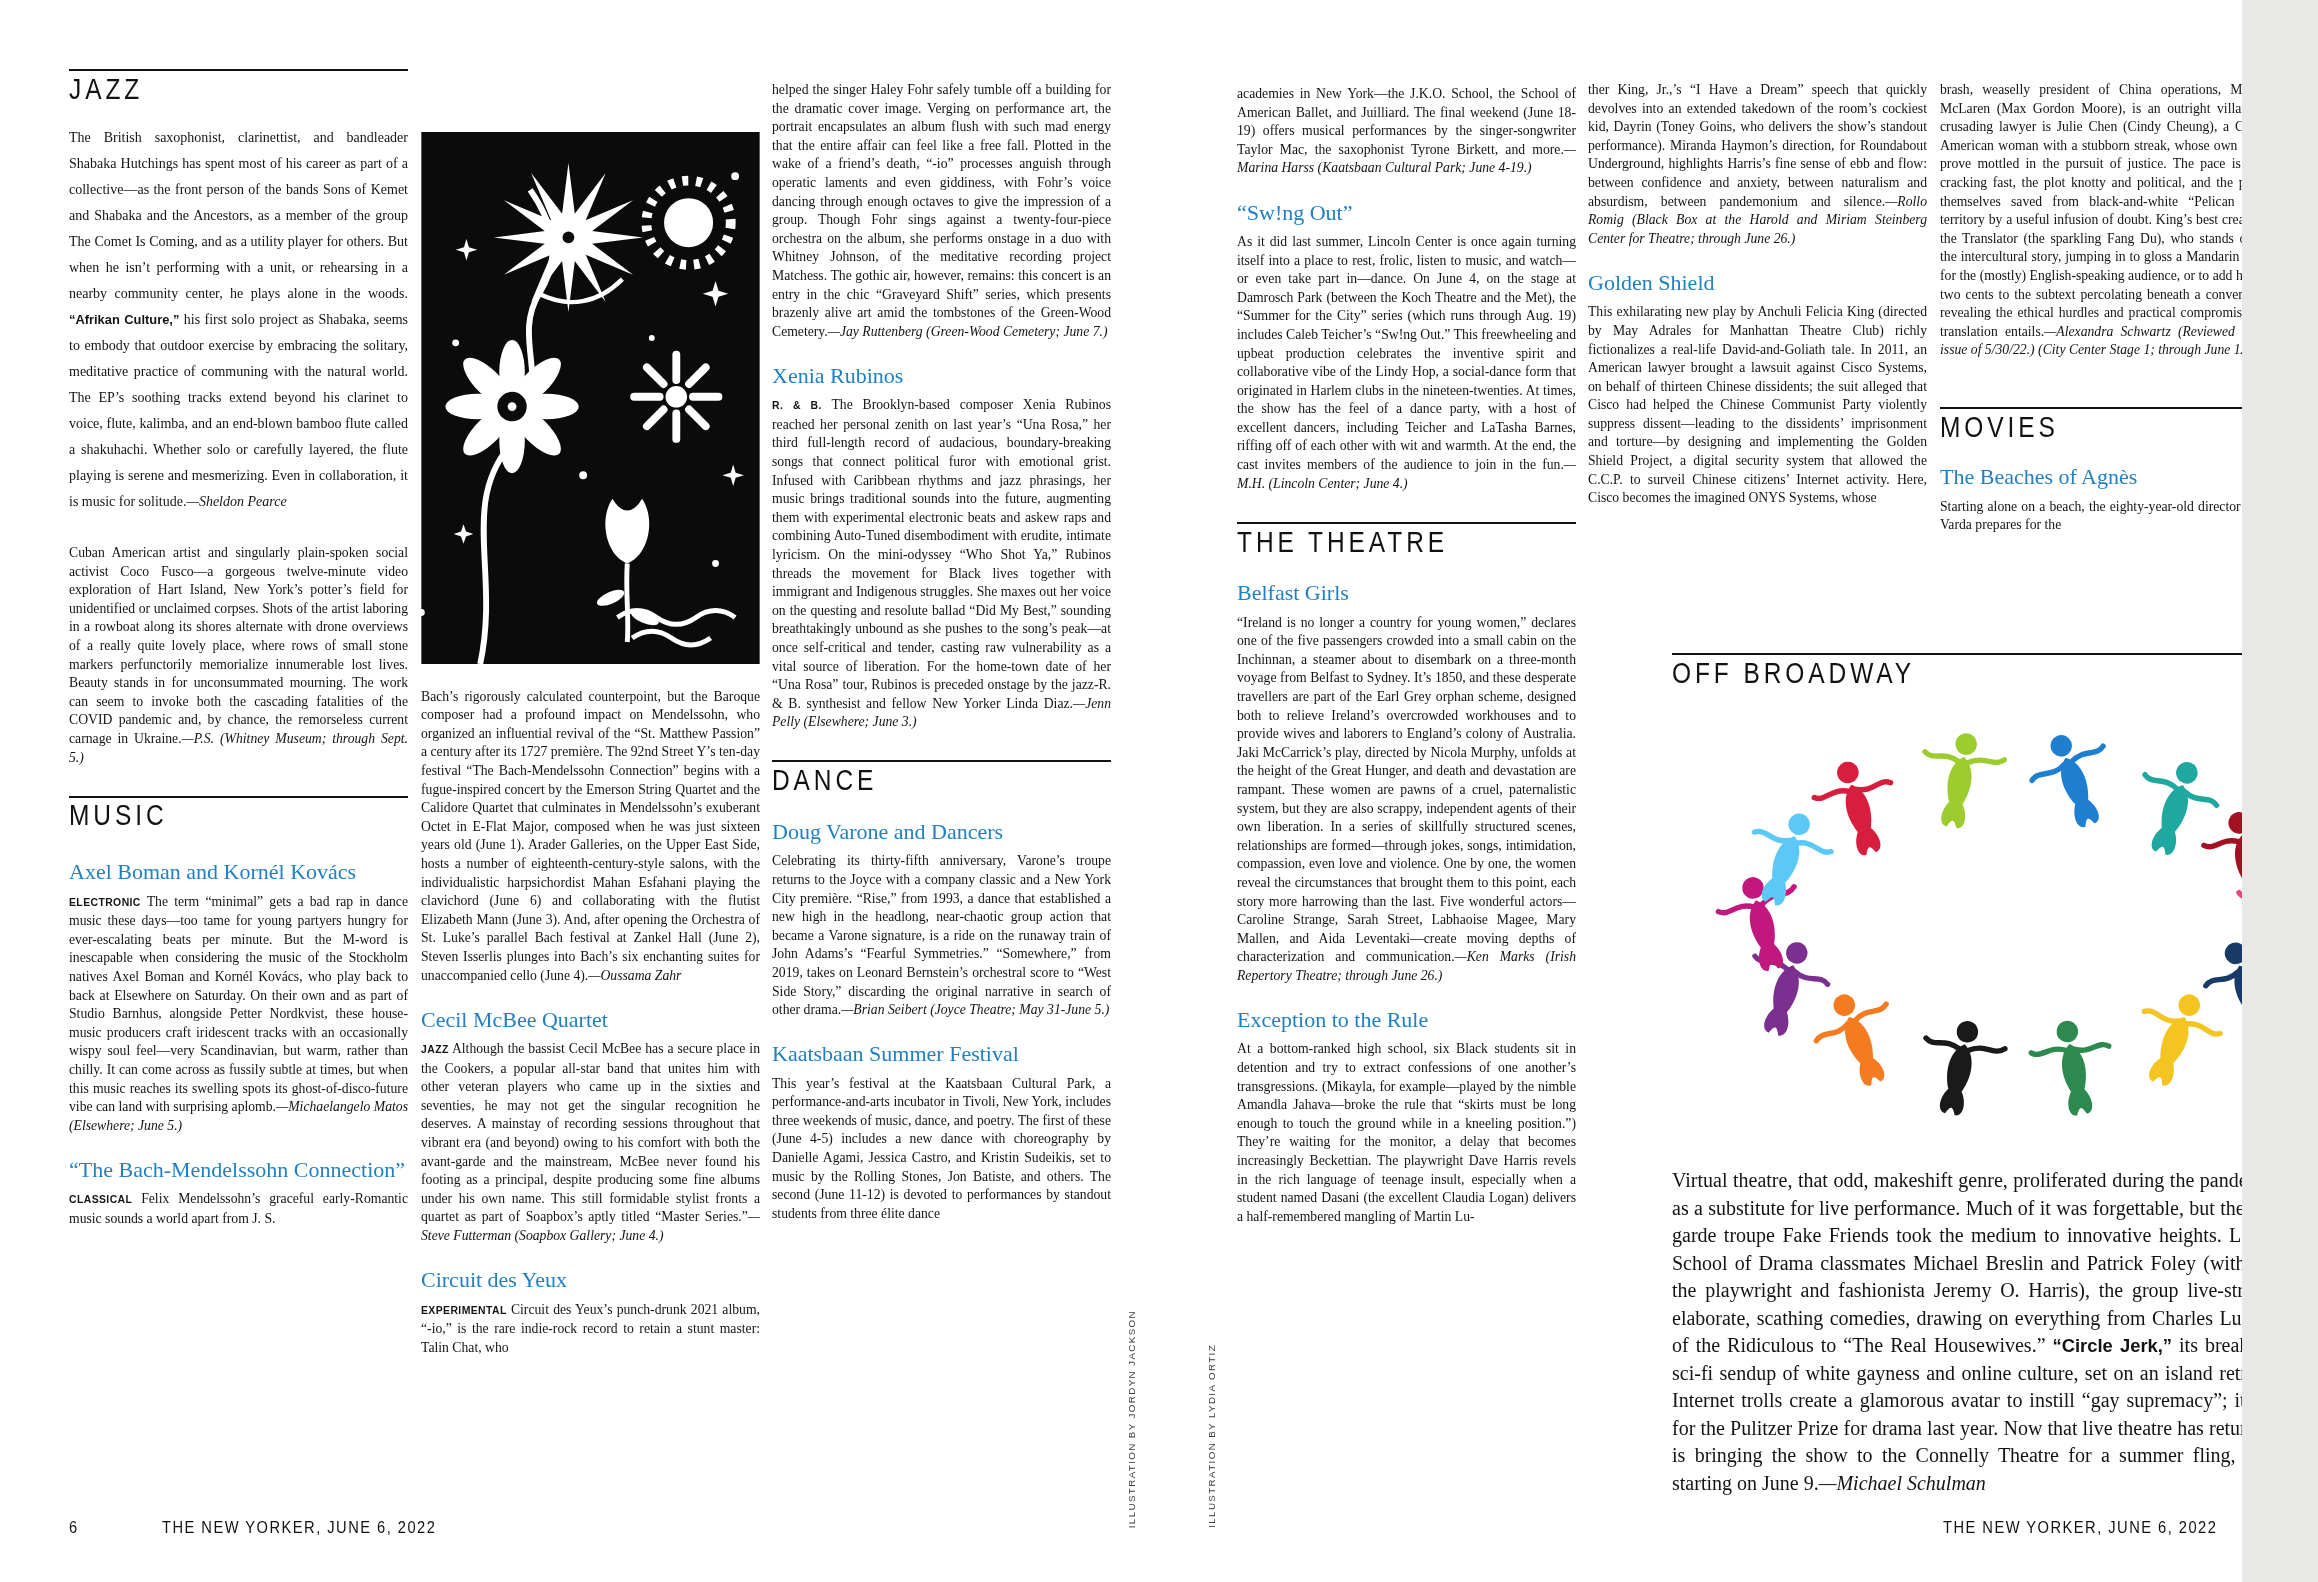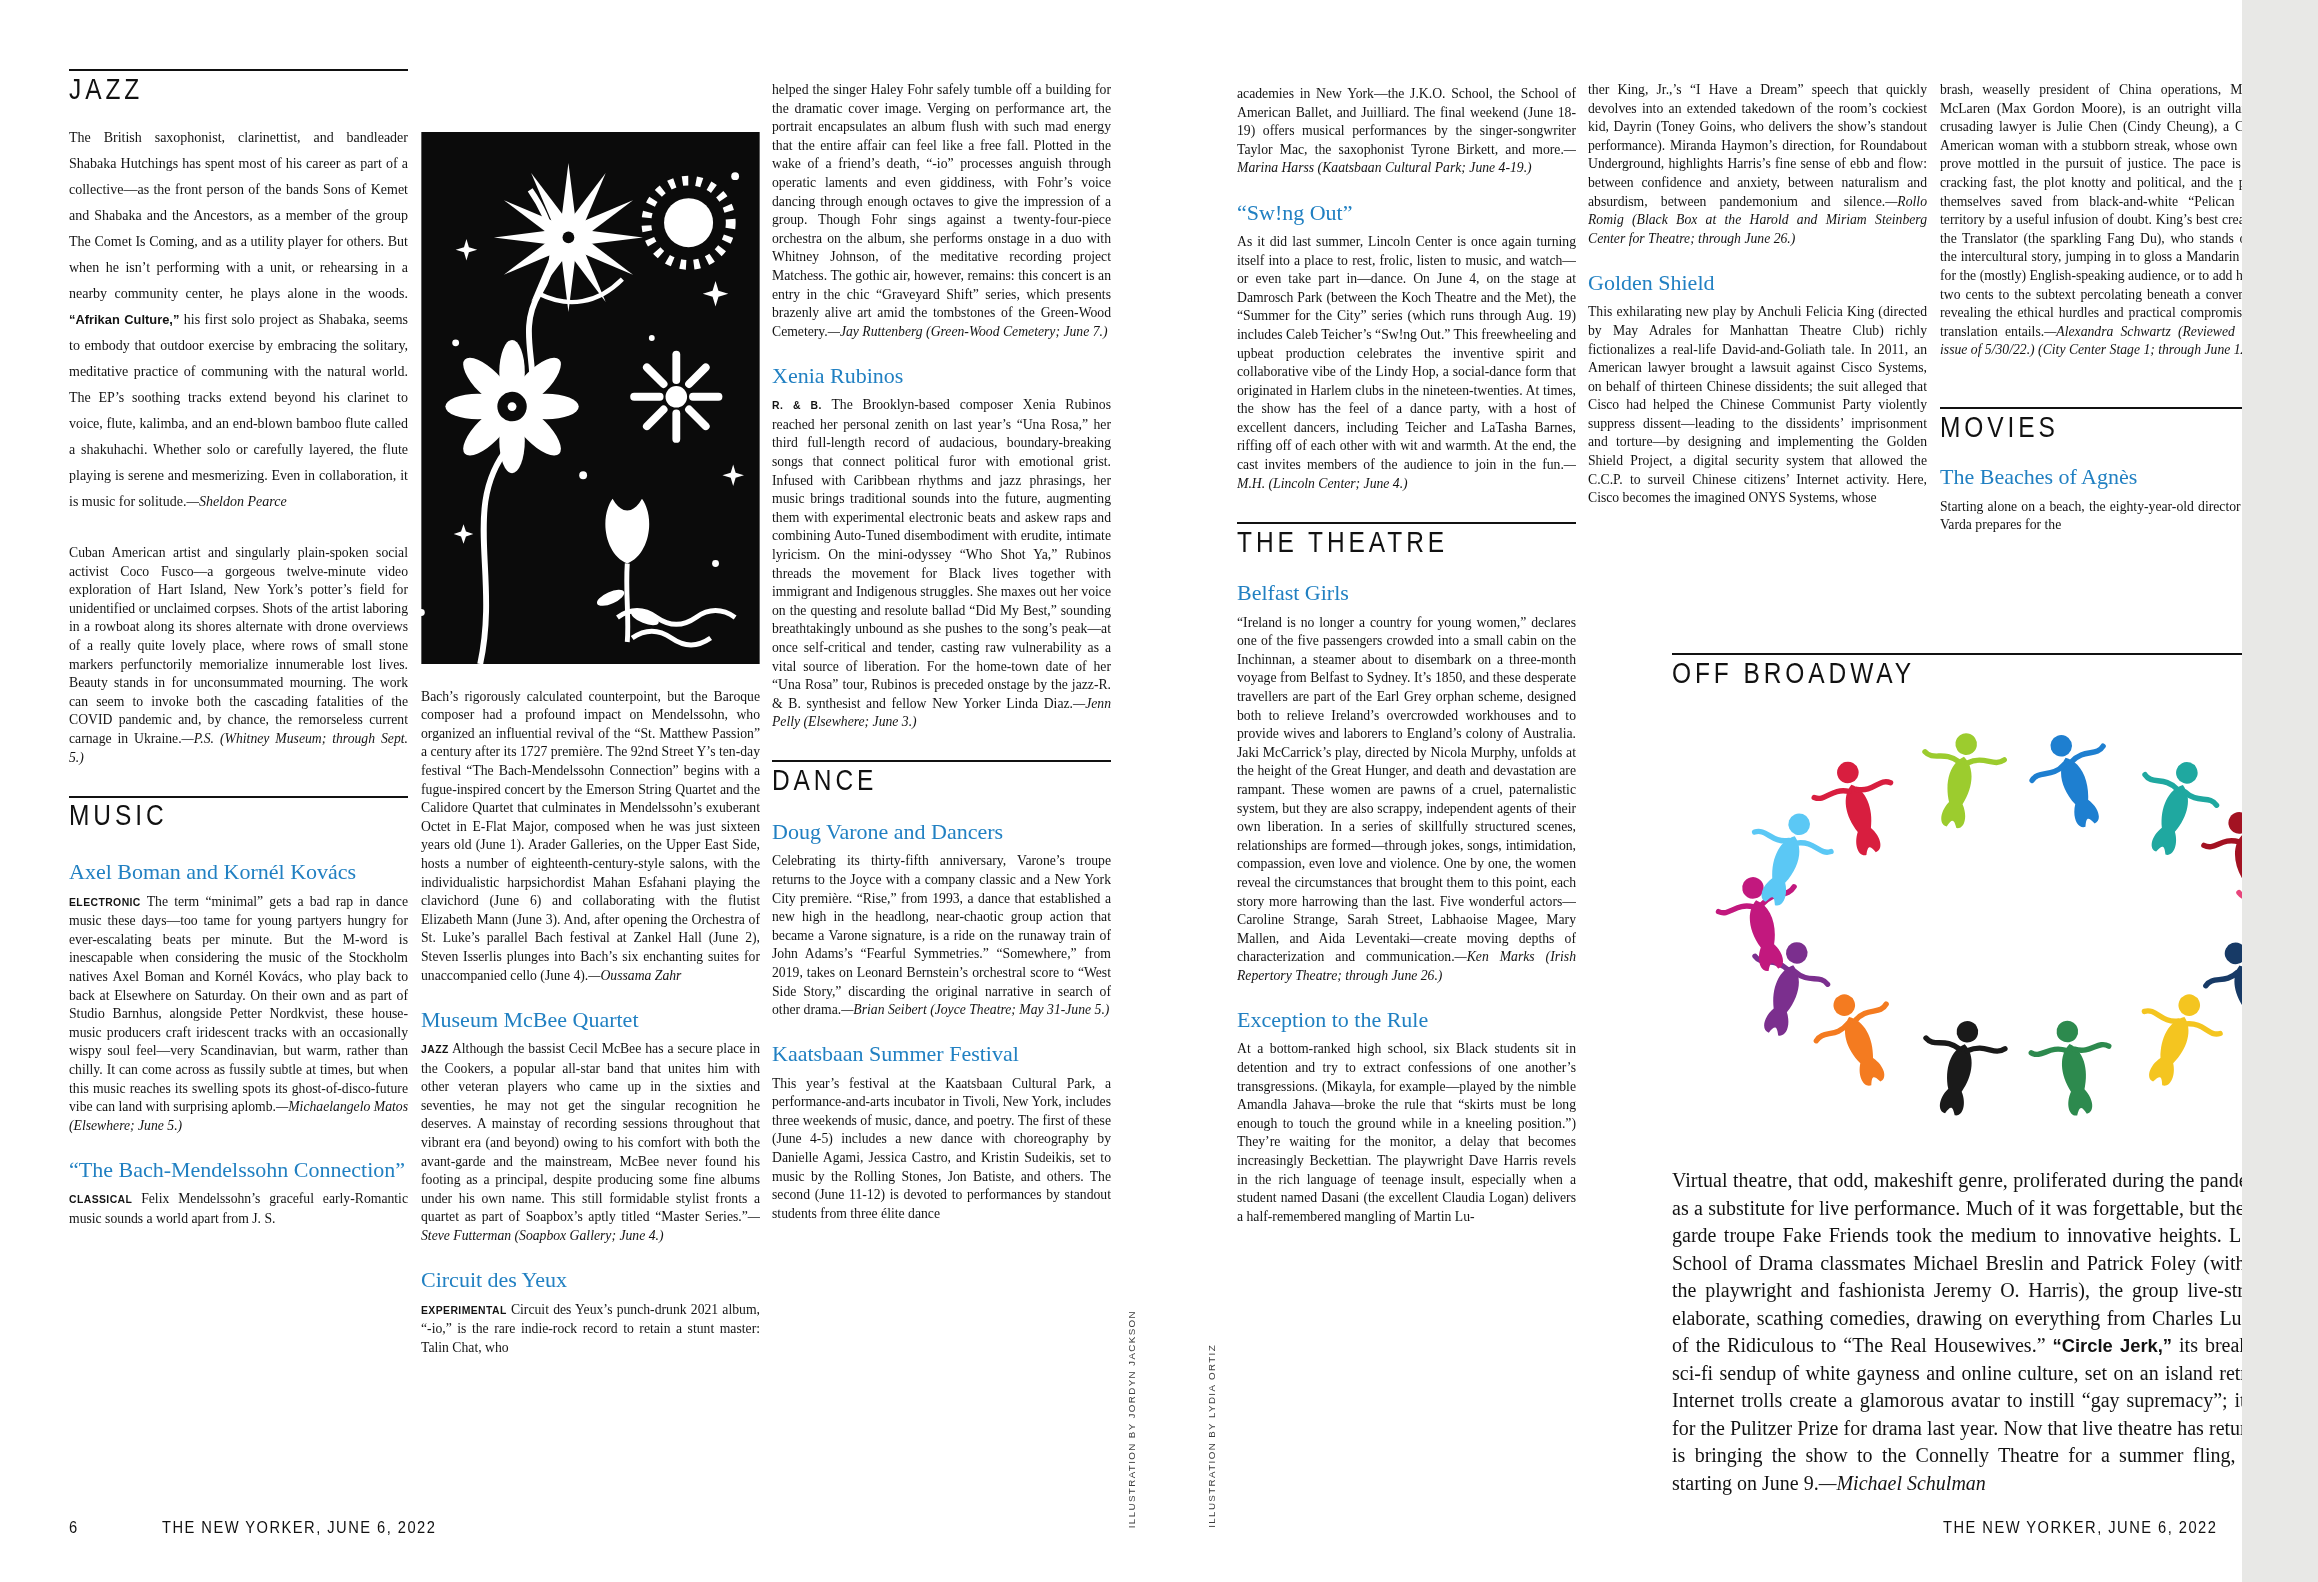--- a/index.html
+++ b/index.html
@@ -107,21 +107,21 @@
       <circle cx="70" cy="430" r="7" fill="#fff"></circle>
         <circle cx="640" cy="90" r="8" fill="#fff"></circle>
       <circle cx="470" cy="420" r="6" fill="#fff"></circle>
         <circle cx="330" cy="700" r="8" fill="#fff"></circle>
       <circle cx="600" cy="880" r="7" fill="#fff"></circle>
         <circle cx="250,5" cy="980" r="7" fill="#fff"></circle>
       <path d="M400,990 q40,-28 80,0 t80,0 t80,0" stroke="#fff" stroke-width="10" fill="none"></path>
       <path d="M430,1032 q40,-28 80,0 t80,0" stroke="#fff" stroke-width="10" fill="none"></path>
     </svg>
     <p class="listing" style="margin-top:23.6px;"><span>Bach’s rigorously calculated counterpoint, but the Baroque composer had a profound impact on Mendelssohn, who organized an influential revival of the “St. Matthew Passion” a century after its 1727 première. The 92nd Street Y’s ten-day festival “The Bach-Mendelssohn Connection” begins with a fugue-inspired concert by the Emerson String Quartet and the Calidore Quartet that culminates in Mendelssohn’s exuberant Octet in E-Flat Major, composed when he was just sixteen years old (June 1). Arader Galleries, on the Upper East Side, hosts a number of eighteenth-century-style salons, with the individualistic harpsichordist Mahan Esfahani playing the clavichord (June 6) and collaborating with the flutist Elizabeth Mann (June 3). And, after opening the Orchestra of St. Luke’s parallel Bach festival at Zankel Hall (June 2), Steven Isserlis plunges into Bach’s six enchanting suites for unaccompanied cello (June 4).</span><span class="rt-i">—Oussama Zahr</span></p>
-    <h3 class="item-title">Museum McBee Quartet</h3>
+    <h3 class="item-title">Cecil McBee Quartet</h3>
     <p class="listing"><span class="rt-cat">JAZZ</span><span> Although the bassist Cecil McBee has a secure place in the Cookers, a popular all-star band that unites him with other veteran players who came up in the sixties and seventies, he may not get the singular recognition he deserves. A mainstay of recording sessions throughout that vibrant era (and beyond) owing to his comfort with both the avant-garde and the mainstream, McBee never found his footing as a principal, despite producing some fine albums under his own name. This still formidable stylist fronts a quartet as part of Soapbox’s aptly titled “Master Series.”</span><span class="rt-i">—Steve Futterman (Soapbox Gallery; June 4.)</span></p>
     <h3 class="item-title">Circuit des Yeux</h3>
     <p class="listing"><span class="rt-cat">EXPERIMENTAL</span><span> Circuit des Yeux’s punch-drunk 2021 album, “-io,” is the rare indie-rock record to retain a stunt master: Talin Chat, who</span></p>
   </section>
 
   <section class="col" style="left:772px;top:81px;">
     <p class="listing" style="margin-top:0;"><span>helped the singer Haley Fohr safely tumble off a building for the dramatic cover image. Verging on performance art, the portrait encapsulates an album flush with such mad energy that the entire affair can feel like a free fall. Plotted in the wake of a friend’s death, “-io” processes anguish through operatic laments and even giddiness, with Fohr’s voice dancing through enough octaves to give the impression of a group. Though Fohr sings against a twenty-four-piece orchestra on the album, she performs onstage in a duo with Whitney Johnson, of the meditative recording project Matchess. The gothic air, however, remains: this concert is an entry in the chic “Graveyard Shift” series, which presents brazenly alive art amid the tombstones of the Green-Wood Cemetery.</span><span class="rt-i">—Jay Ruttenberg (Green-Wood Cemetery; June 7.)</span></p>
     <h3 class="item-title">Xenia Rubinos</h3>
     <p class="listing"><span class="rt-cat">R. &amp; B.</span><span> The Brooklyn-based composer Xenia Rubinos reached her personal zenith on last year’s “Una Rosa,” her third full-length record of audacious, boundary-breaking songs that connect political furor with emotional grist. Infused with Caribbean rhythms and jazz phrasings, her music brings traditional sounds into the future, augmenting them with experimental electronic beats and askew raps and combining Auto-Tuned disembodiment with erudite, intimate lyricism. On the mini-odyssey “Who Shot Ya,” Rubinos threads the movement for Black lives together with immigrant and Indigenous struggles. She maxes out her voice on the questing and resolute ballad “Did My Best,” sounding breathtakingly unbound as she pushes to the song’s peak—at once self-critical and tender, casting raw vulnerability as a vital source of liberation. For the home-town date of her “Una Rosa” tour, Rubinos is preceded onstage by the jazz-R. &amp; B. synthesist and fellow New Yorker Linda Diaz.</span><span class="rt-i">—Jenn Pelly (Elsewhere; June 3.)</span></p>
     <div class="rule sect-gap"></div>

